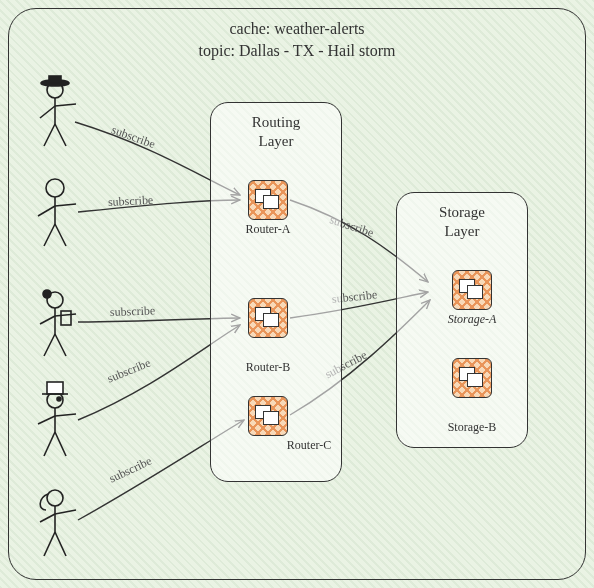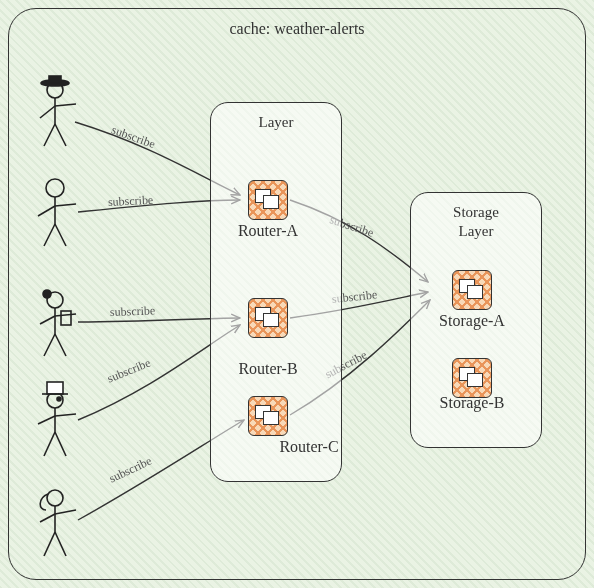--- a/index.html
+++ b/index.html
@@ -5,34 +5,35 @@
   html,body{margin:0;padding:0;width:594px;height:588px;overflow:hidden;font-family:"Comic Sans MS","Segoe Script","Bradley Hand",cursive;}
   .canvas{position:relative;width:594px;height:588px;background:#eaf3e4;background-image:repeating-linear-gradient(45deg,rgba(0,80,0,.05) 0 2px,transparent 2px 6px);}
   .frame{position:absolute;left:8px;top:8px;right:8px;bottom:8px;border:1.5px solid #333;border-radius:28px;}
   .header{position:absolute;top:18px;left:0;right:0;text-align:center;font-size:16px;color:#333;line-height:1.4;}
   .box{position:absolute;border:1.5px solid #333;border-radius:18px;background:rgba(255,255,255,.55);}
   .box-title{position:absolute;top:10px;left:0;right:0;text-align:center;font-size:15px;color:#333;line-height:1.25;}
   .node{position:absolute;width:38px;height:38px;border:1.5px solid #333;border-radius:6px;background:#f8d9b8;background-image:repeating-linear-gradient(45deg,#e9955a 0 2px,transparent 2px 7px),repeating-linear-gradient(-45deg,#e9955a 0 2px,transparent 2px 7px);}
   .node::before,.node::after{content:"";position:absolute;border:1.5px solid #333;background:#fff;}
   .node::before{width:14px;height:12px;left:6px;top:8px;}
   .node::after{width:14px;height:12px;left:14px;top:14px;}
-  .node-label{position:absolute;font-size:16px;color:#333;text-align:center;transform:translateX(-50%);}
+  .node-label{position:absolute;font-size:12px;color:#333;text-align:center;transform:translateX(-50%);}
   svg.wires{position:absolute;left:0;top:0;width:594px;height:588px;pointer-events:none;}
   .edge-label{position:absolute;font-size:12px;color:#555;transform-origin:left center;}
   .actor{position:absolute;width:46px;height:70px;}
   .actor svg{overflow:visible;}
 </style>
 </head>
 <body>
 
 <div class="canvas">
   <div class="frame"></div>
 
   <div class="header">
     <div>cache: weather-alerts</div>
+    <div>topic: Dallas - TX - Hail storm</div>
   </div>
 
   <svg class="wires">
     <defs>
       <marker id="arr" viewBox="0 0 10 10" refX="9" refY="5" markerWidth="7" markerHeight="7" orient="auto">
         <path d="M0,1 L9,5 L0,9" fill="none" stroke="#333" stroke-width="1.4"></path>
       </marker>
     </defs>
     <g stroke="#333" stroke-width="1.4" fill="none" marker-end="url(#arr)">
 
@@ -52,40 +53,41 @@
   <div class="edge-label" style="left:108px;top:195px;transform:rotate(-3deg);">subscribe</div>
   <div class="edge-label" style="left:110px;top:305px;transform:rotate(-2deg);">subscribe</div>
   <div class="edge-label" style="left:108px;top:372px;transform:rotate(-22deg);">subscribe</div>
   <div class="edge-label" style="left:110px;top:472px;transform:rotate(-25deg);">subscribe</div>
   <div class="edge-label" style="left:330px;top:212px;transform:rotate(18deg);">subscribe</div>
   <div class="edge-label" style="left:332px;top:292px;transform:rotate(-6deg);">subscribe</div>
   <div class="edge-label" style="left:326px;top:368px;transform:rotate(-28deg);">subscribe</div>
 
   <div class="box" style="left:210px;top:102px;width:130px;height:378px;">
     <div class="box-title">
+      <div>Routing</div>
       <div>Layer</div>
     </div>
   </div>
   <div class="node" style="left:248px;top:180px;"></div>
   <div class="node-label" style="left:268px;top:222px;">Router-A</div>
   <div class="node" style="left:248px;top:298px;"></div>
   <div class="node-label" style="left:268px;top:340px;margin-top:20px;">Router-B</div>
   <div class="node" style="left:248px;top:396px;"></div>
   <div class="node-label" style="left:268px;top:438px;margin-left:41px;">Router-C</div>
 
-  <div class="box" style="left:410px;top:192px;width:130px;height:254px;">
+  <div class="box" style="left:396px;top:192px;width:130px;height:254px;">
     <div class="box-title">
       <div>Storage</div>
       <div>Layer</div>
     </div>
   </div>
   <div class="node" style="left:452px;top:270px;"></div>
-  <div class="node-label" style="left:472px;top:312px;">Storage-A</div>
+  <div class="node-label" style="left:472px;top:312px;font-style:italic;">Storage-A</div>
   <div class="node" style="left:452px;top:358px;"></div>
-  <div class="node-label" style="left:472px;top:394px;text-align:center;">Storage-B</div>
+  <div class="node-label" style="left:472px;top:420px;text-align:center;">Storage-B</div>
 
   <div class="actor" style="left:32px;top:76px;">
     <svg width="46" height="80">
         <g stroke="#222" stroke-width="1.6" fill="none">
       <circle cx="23" cy="14" r="8"></circle>
           <ellipse cx="23" cy="7" rx="14" ry="3" fill="#222"></ellipse>
           <rect x="17" y="0" width="12" height="7" fill="#222"></rect>
       <path d="M23,22 L23,48"></path>
           <path d="M23,48 L12,70"></path>
           <path d="M23,48 L34,70"></path>

